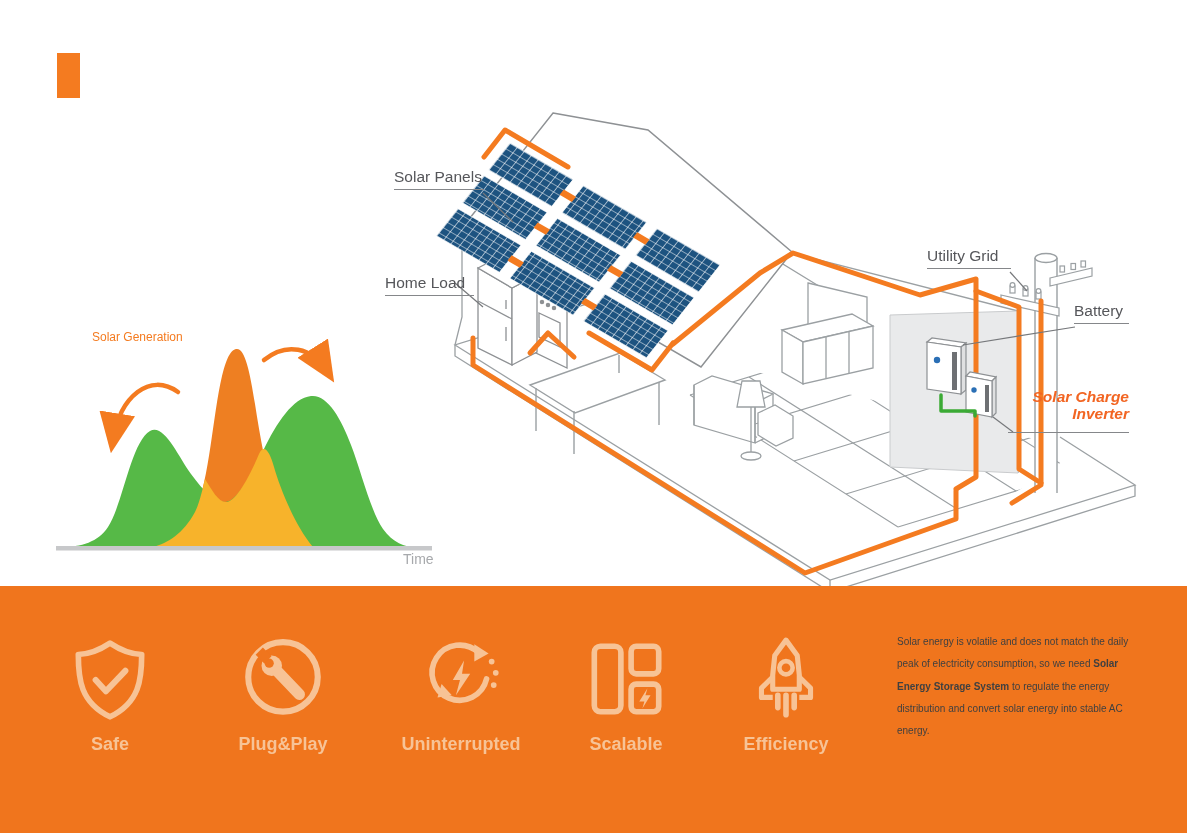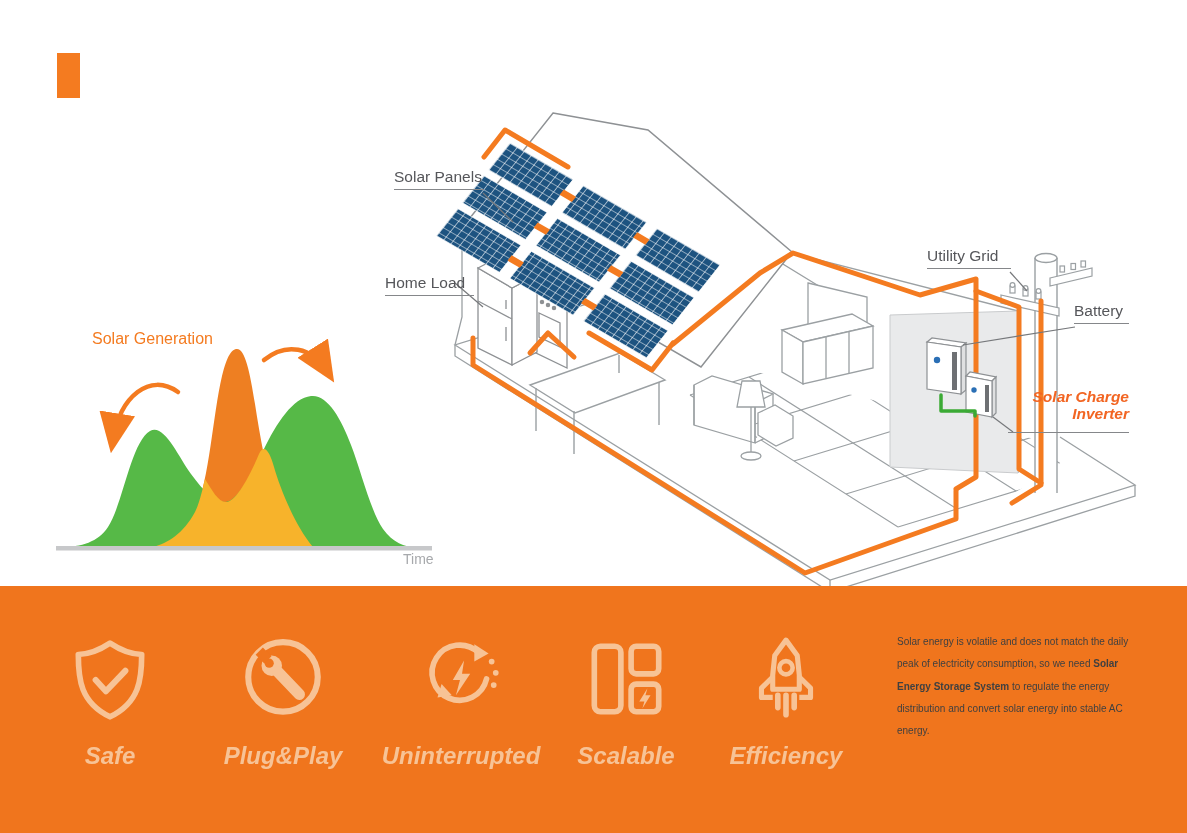--- a/index.html
+++ b/index.html
@@ -2,39 +2,39 @@
 <html><head>
 <meta charset="utf-8">
 <style>
   html,body{margin:0;padding:0;background:#fff;}
   #page{position:relative;width:1187px;height:833px;background:#fff;overflow:hidden;
         font-family:"Liberation Sans","DejaVu Sans",sans-serif;}
   
   #title-marker{position:absolute;left:57px;top:53px;width:23px;height:45px;background:#F47B20;}
   #page-title{position:absolute;left:96px;top:48px;font-size:41px;font-weight:700;color:#231F20;letter-spacing:-0.5px;}
   
-  .chart-label{position:absolute;font-size:16px;}
+  .chart-label{position:absolute;font-size:12px;}
   #lbl-generation{left:92px;top:330px;color:#F47B20;}
   #lbl-consumption{left:359px;top:400px;color:#4FBB4A;width:118px;line-height:21px;}
   #lbl-time{left:403px;top:551px;font-size:14px;color:#A7A9AC;}
   
   .hl{position:absolute;font-size:15.5px;color:#55565A;border-bottom:1px solid #85878A;padding-bottom:3px;white-space:nowrap;}
   #hl-solar-panels{left:394px;top:168px;width:90px;}
   #hl-home-load{left:385px;top:258px;width:89px;margin-top:16px;}
   #hl-utility-grid{left:927px;top:247px;width:84px;}
   #hl-battery{left:1074px;top:302px;width:55px;}
   #hl-inverter{left:1008px;top:388px;width:121px;text-align:right;color:#F26522;
                font-style:italic;font-weight:700;line-height:17px;white-space:normal;padding-bottom:10px;}
   
   .abs{position:absolute;}
   
   #banner{position:absolute;left:0;top:586px;width:1187px;height:247px;background:#F0751D;}
   .feature{position:absolute;top:48px;width:170px;text-align:center;}
   .feature .ic{display:block;margin:0 auto;}
-  .feature .cap{display:block;margin-top:16px;font-size:24px;font-weight:700;font-style:italic;color:#F7C396;}
+  .feature .cap{display:block;margin-top:8px;font-size:18px;font-weight:700;color:#F7C396;}
   #feat-0{left:25px;}  #feat-1{left:198px;} #feat-2{left:376px;top:48px;} #feat-3{left:541px;} #feat-4{left:701px;}
   #banner-par{position:absolute;left:897px;top:45px;width:235px;font-size:10px;line-height:22.3px;color:#404040;}
   #banner-par b{font-weight:700;}
 </style>
 </head>
 <body>
 
 <div id="page">
 
   <div id="title-marker"></div>

